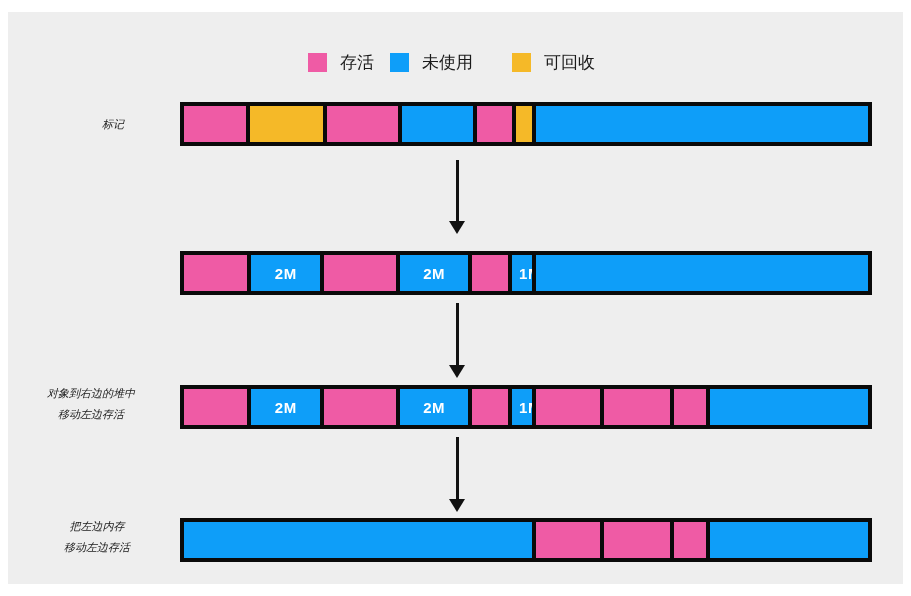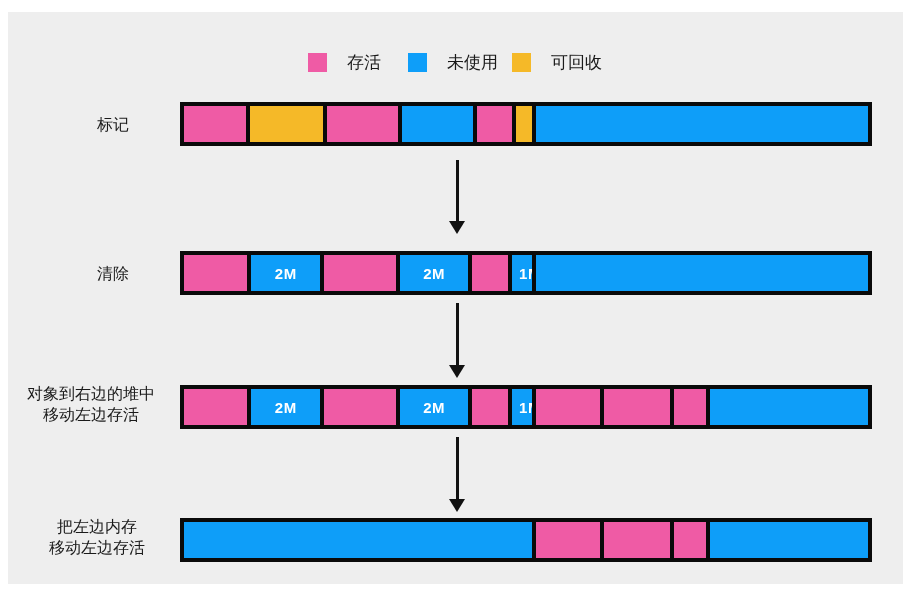--- a/index.html
+++ b/index.html
@@ -6,28 +6,28 @@
   body{
     width:911px;height:596px;background:#ffffff;position:relative;overflow:hidden;
     font-family:"Liberation Sans","DejaVu Sans",sans-serif;
   }
   .panel{
     position:absolute;left:8px;right:8px;top:12px;bottom:12px;
     background:#eeeeee;
   }
   
   .legend{position:absolute;top:39px;left:0;right:0;height:22px;}
-  .legend-item{position:absolute;display:flex;align-items:center;gap:20px;}
-  .li-0{left:300px}.li-1{left:400px}.li-2{left:504px}
+  .legend-item{position:absolute;display:flex;align-items:center;gap:13px;}
+  .li-0{left:300px}.li-1{left:382px}.li-2{left:504px}
   .swatch{width:19px;height:19px;display:inline-block;flex:0 0 auto;}
   .legend-label{font-size:17px;color:#1a1a1a;white-space:nowrap;}
   
   .row-label{
-    position:absolute;color:#1a1a1a;font-size:16px;line-height:21px;
-    text-align:center;width:182px;
+    position:absolute;color:#1a1a1a;font-size:11px;line-height:21px;
+    text-align:center;width:182px;font-style:italic;
   }
   .lbl-1{top:102px;left:14px;}
   .lbl-2{top:251px;left:14px;}
   .lbl-3{top:371px;left:-8px;}
   .lbl-4{top:504px;left:-2px;text-align:center;}
   
   .bar{
     position:absolute;height:44px;box-sizing:border-box;
     border:4px solid #0a0a0a;display:flex;
   }
@@ -85,23 +85,20 @@
     </div>
   <div class="bar right-bar bar-r1">
       <div class="seg" style="flex-grow: 332; background: rgb(14, 158, 249);"></div>
     </div>
 
   <div class="arrow arrow-1">
     <div class="arrow-line"></div>
     <div class="arrow-head"></div>
   </div>
 
-  <div class="row-label lbl-2">
-      <div>清除</div>
-    </div>
   <div class="bar left-bar bar-r2">
       <div class="seg" style="flex-grow: 58; background: rgb(239, 91, 165);"></div>
       <div class="seg" style="flex-grow: 63; background: rgb(14, 158, 249);">
         <span class="seg-label">2M</span>
       </div>
       <div class="seg" style="flex-grow: 66; background: rgb(239, 91, 165);"></div>
       <div class="seg" style="flex-grow: 62; background: rgb(14, 158, 249);">
         <span class="seg-label">2M</span>
       </div>
       <div class="seg" style="flex-grow: 33; background: rgb(239, 91, 165);"></div>

